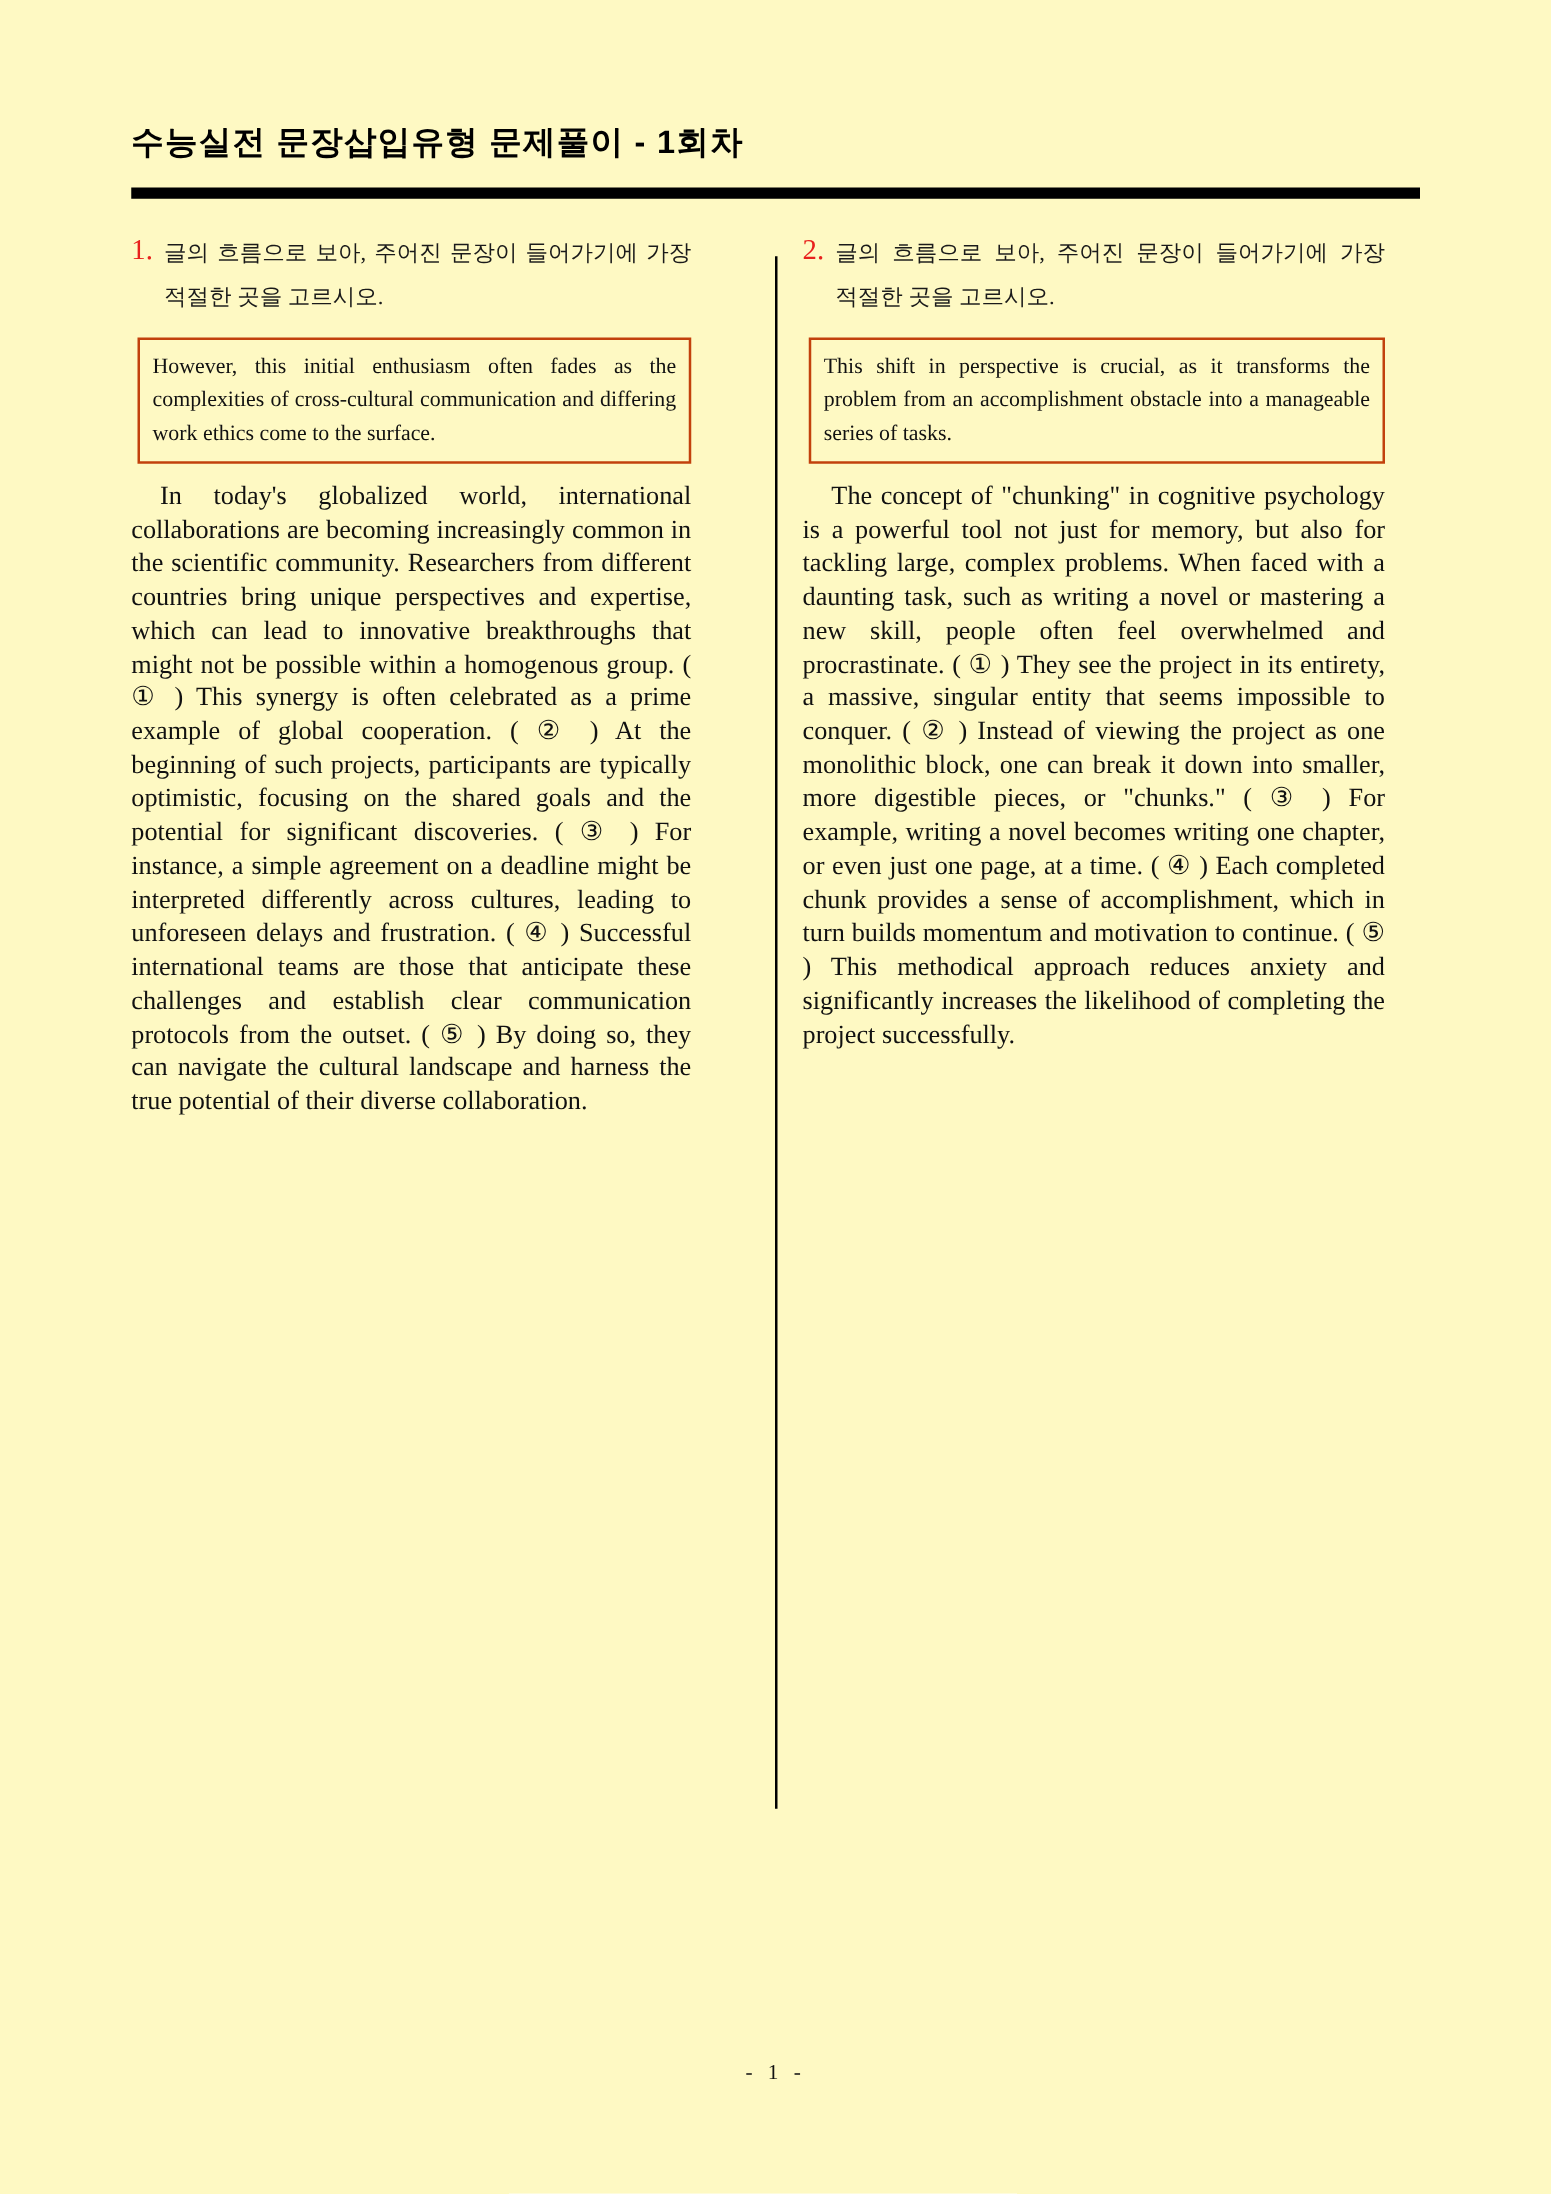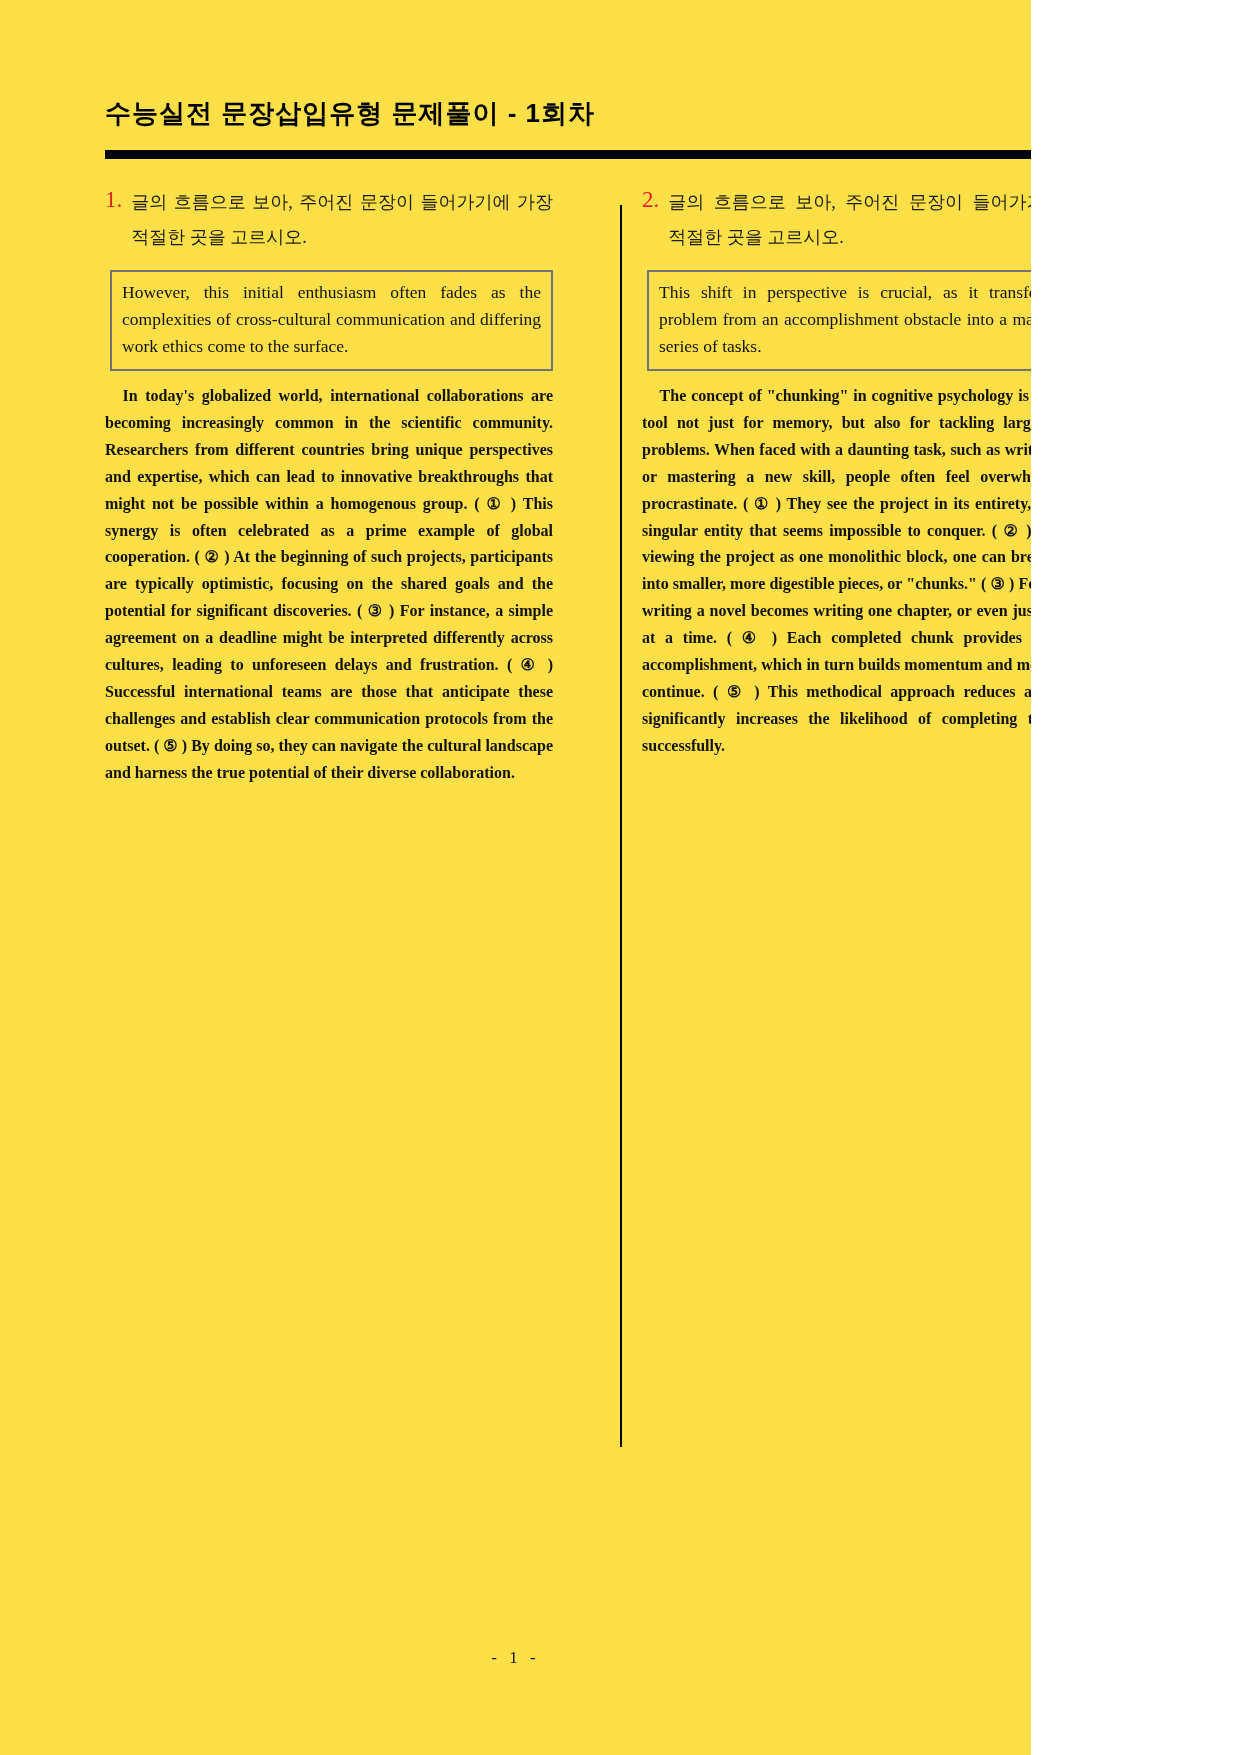--- a/index.html
+++ b/index.html
@@ -2,23 +2,23 @@
 <html style="--accent: #e8211d; --rule-color: #000000;"><head>
 <meta charset="utf-8">
 <style>
   html, body {
     margin: 0;
     padding: 0;
     background: #ffffff;
   }
   .page {
     position: relative;
-    width: 1031px;
+    width: 1241px;
     height: 1755px;
-    background: #fde047;
+    background: #fef9c3;
     font-family: "Liberation Serif", "DejaVu Serif", serif;
     color: #111111;
     overflow: hidden;
   }
   .header-title {
     position: absolute;
     left: 105px;
     top: 96px;
     width: 1030px;
     font-family: "Liberation Sans", "DejaVu Sans", sans-serif;
@@ -58,37 +58,36 @@
     flex: 1 1 auto;
     font-size: 18px;
     line-height: 35px;
     text-align: justify;
     color: #1a1a1a;
     word-break: keep-all;
   }
   .sentence-box {
     margin-top: 15px;
     margin-left: 5px;
-    border: 2px solid #737373;
+    border: 2px solid #c2410c;
     padding: 7px 10px 9px 10px;
     font-size: 17.5px;
     line-height: 27px;
     text-align: justify;
     text-justify: inter-word;
     color: #111111;
   }
   .passage {
     margin-top: 12px;
-    font-size: 16px;
+    font-size: 21px;
     line-height: 26.9px;
     text-align: justify;
     text-justify: inter-word;
     text-indent: 1.1em;
     color: #111111;
-    font-weight: bold;
   }
   .divider {
     position: absolute;
     left: 620px;
     top: 205px;
     width: 2px;
     height: 1242px;
     background: #000000;
   }
   .footer {

